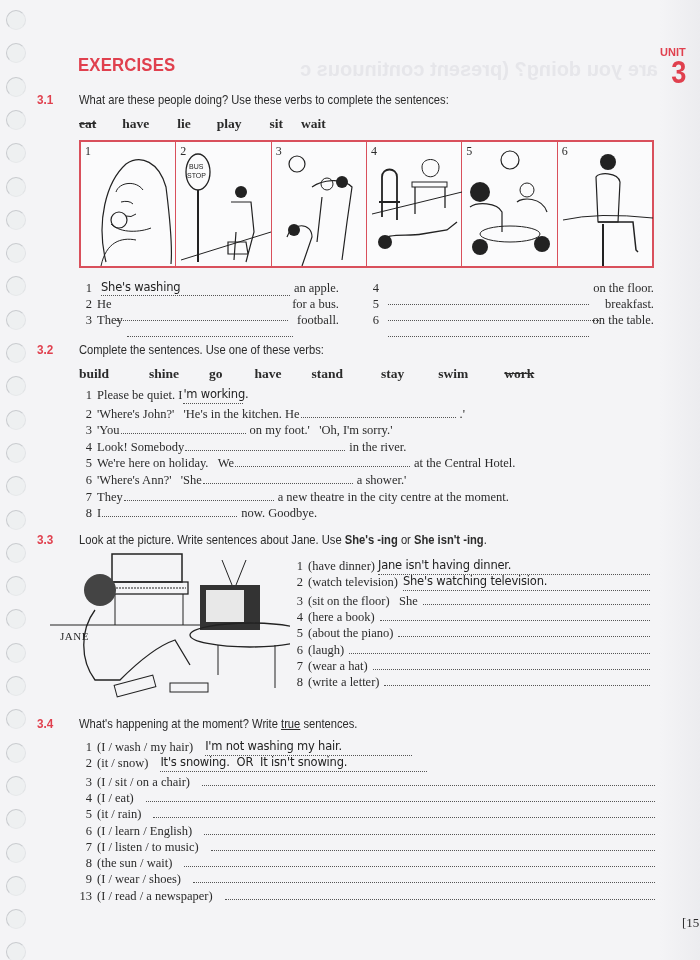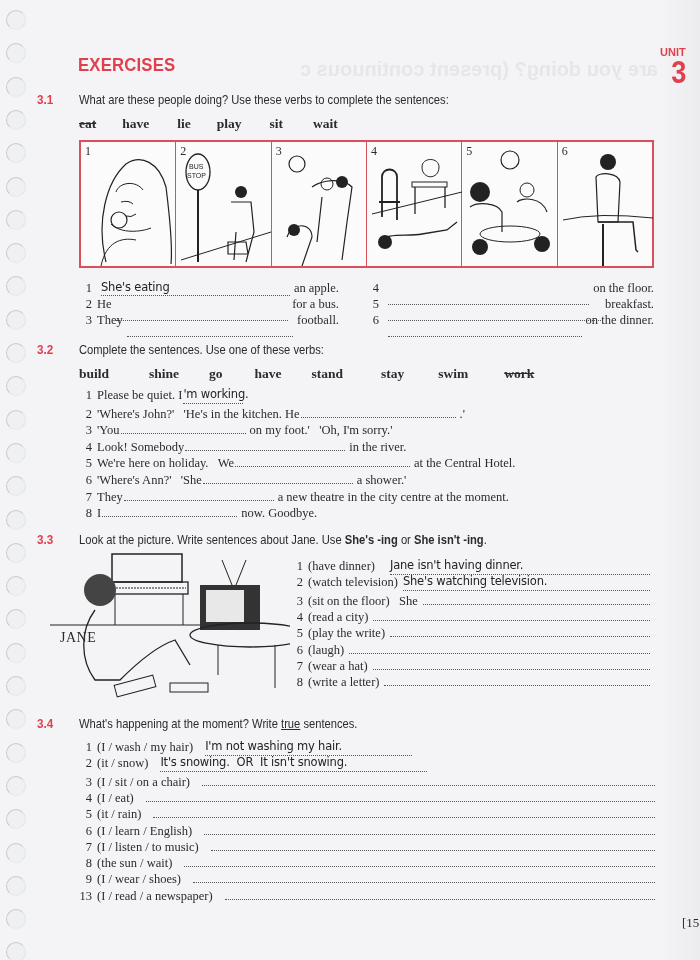--- a/index.html
+++ b/index.html
@@ -86,21 +86,21 @@
 <div class="unit-lbl sans red">UNIT</div>
 <div class="unit-num sans red">3</div>
 
 <div class="ex-num sans red" style="top:92px">3.1</div>
 <div class="instr sans" style="top:92px">What are these people doing? Use these verbs to complete the sentences:</div>
 <div class="verbs" style="top:116px" id="ex31-verbs">
     <span class="strike" style="margin-right:26px">eat</span>
     <span class="" style="margin-right:28px">have</span>
     <span class="" style="margin-right:26px">lie</span>
     <span class="" style="margin-right:28px">play</span>
-    <span class="" style="margin-right:30px">sit</span>
+    <span class="" style="margin-right:18px">sit</span>
     <span class="" style="margin-right:0px">wait</span>
   </div>
 
 <div class="panels">
   <div class="panel">
     <span class="pn">1</span>
     <svg width="95" height="124">
       <path d="M25 120 C15 80,25 40,45 22 C60 12,78 20,85 45 C88 70,92 100,90 122" fill="none" stroke="#222" stroke-width="1.2"></path>
       <path d="M35 50 C38 40,55 38,62 48 M40 60 Q48 58,52 62 M55 72 Q50 76,45 74" fill="none" stroke="#222" stroke-width="1"></path>
       <circle cx="38" cy="78" r="8" fill="none" stroke="#222" stroke-width="1.2"></circle>
@@ -164,21 +164,21 @@
       <path d="M5 78 Q40 70,95 76" fill="none" stroke="#222"></path>
       <line x1="45" y1="82" x2="45" y2="124" stroke="#222" stroke-width="2"></line>
     </svg>
   </div>
 </div>
 
 <div id="ex31-sentences">
     <div class="line" style="top:281px;left:79px;width:260px">
       <span class="num">1</span>
       <span style="flex:1;display:flex;align-items:baseline;border-bottom:1px dotted #555;margin:0 4px;min-height:12px">
-        <span class="hand">She's eating</span>
+        <span class="hand">She's washing</span>
       </span>
       <span>an apple.</span>
     </div>
     <div class="line" style="top:297px;left:79px;width:260px">
       <span class="num">2</span>
       <span>He</span>
       <span style="flex:1;display:flex;align-items:baseline;border-bottom:1px dotted #555;margin:0 4px;min-height:12px">
         <span class="hand"></span>
       </span>
       <span>for a bus.</span>
@@ -203,21 +203,21 @@
       <span style="flex:1;display:flex;align-items:baseline;border-bottom:1px dotted #555;margin:0 4px;min-height:12px">
         <span class="hand"></span>
       </span>
       <span>breakfast.</span>
     </div>
     <div class="line" style="top:313px;left:366px;width:288px">
       <span class="num">6</span>
       <span style="flex:1;display:flex;align-items:baseline;border-bottom:1px dotted #555;margin:0 4px;min-height:12px">
         <span class="hand"></span>
       </span>
-      <span>on the dinner.</span>
+      <span>on the table.</span>
     </div>
   </div>
 
 <div class="ex-num sans red" style="top:342px">3.2</div>
 <div class="instr sans" style="top:342px">Complete the sentences. Use one of these verbs:</div>
 <div class="verbs" style="top:366px" id="ex32-verbs">
     <span class="" style="margin-right:40px">build</span>
     <span class="" style="margin-right:30px">shine</span>
     <span class="" style="margin-right:32px">go</span>
     <span class="" style="margin-right:30px">have</span>
@@ -295,46 +295,46 @@
     <rect x="160" y="35" width="60" height="45" fill="#333"></rect>
     <rect x="166" y="40" width="38" height="32" fill="#e8e8e8"></rect>
     <line x1="192" y1="35" x2="182" y2="10" stroke="#222"></line>
     <line x1="196" y1="35" x2="206" y2="10" stroke="#222"></line>
     <ellipse cx="210" cy="85" rx="60" ry="12" fill="none" stroke="#222" stroke-width="1.3"></ellipse>
     <line x1="178" y1="95" x2="178" y2="125" stroke="#222"></line>
     <line x1="235" y1="95" x2="235" y2="138" stroke="#222"></line>
     <rect x="75" y="130" width="40" height="12" fill="none" stroke="#222" transform="rotate(-15 95 136)"></rect>
     <rect x="130" y="133" width="38" height="9" fill="none" stroke="#222"></rect>
   </svg>
-  <span style="position:absolute;left:20px;top:80px;font-size:14px;letter-spacing:0.5px">JANE</span>
+  <span style="position:absolute;left:20px;top:80px;font-size:11px;letter-spacing:0.5px">JANE</span>
 </div>
 <div id="ex33-sentences">
     <div class="line" style="top:559px;left:290px;width:360px">
       <span class="num">1</span>
       <span style="white-space:pre">(have dinner)</span>
-      <span style="flex:1;border-bottom:1px dotted #555;margin-left:15px;min-height:12px"><span class="hand">Jane isn't having dinner.</span></span>
+      <span style="flex:1;border-bottom:1px dotted #555;margin-left:3px;min-height:12px"><span class="hand">Jane isn't having dinner.</span></span>
     </div>
     <div class="line" style="top:575.3px;left:290px;width:360px">
       <span class="num">2</span>
       <span style="white-space:pre">(watch television)</span>
       <span style="flex:1;border-bottom:1px dotted #555;margin-left:5px;min-height:12px"><span class="hand">She's watching television.</span></span>
     </div>
     <div class="line" style="top:591.6px;left:290px;width:360px">
       <span class="num">3</span>
       <span style="white-space:pre">(sit on the floor)   She</span>
       <span style="flex:1;border-bottom:1px dotted #555;margin-left:5px;min-height:12px"><span class="hand"></span></span>
     </div>
     <div class="line" style="top:607.9px;left:290px;width:360px">
       <span class="num">4</span>
-      <span style="white-space:pre">(read a city)</span>
+      <span style="white-space:pre">(here a book)</span>
       <span style="flex:1;border-bottom:1px dotted #555;margin-left:5px;min-height:12px"><span class="hand"></span></span>
     </div>
     <div class="line" style="top:624.2px;left:290px;width:360px">
       <span class="num">5</span>
-      <span style="white-space:pre">(play the write)</span>
+      <span style="white-space:pre">(about the piano)</span>
       <span style="flex:1;border-bottom:1px dotted #555;margin-left:5px;min-height:12px"><span class="hand"></span></span>
     </div>
     <div class="line" style="top:640.5px;left:290px;width:360px">
       <span class="num">6</span>
       <span style="white-space:pre">(laugh)</span>
       <span style="flex:1;border-bottom:1px dotted #555;margin-left:5px;min-height:12px"><span class="hand"></span></span>
     </div>
     <div class="line" style="top:656.8px;left:290px;width:360px">
       <span class="num">7</span>
       <span style="white-space:pre">(wear a hat)</span>

